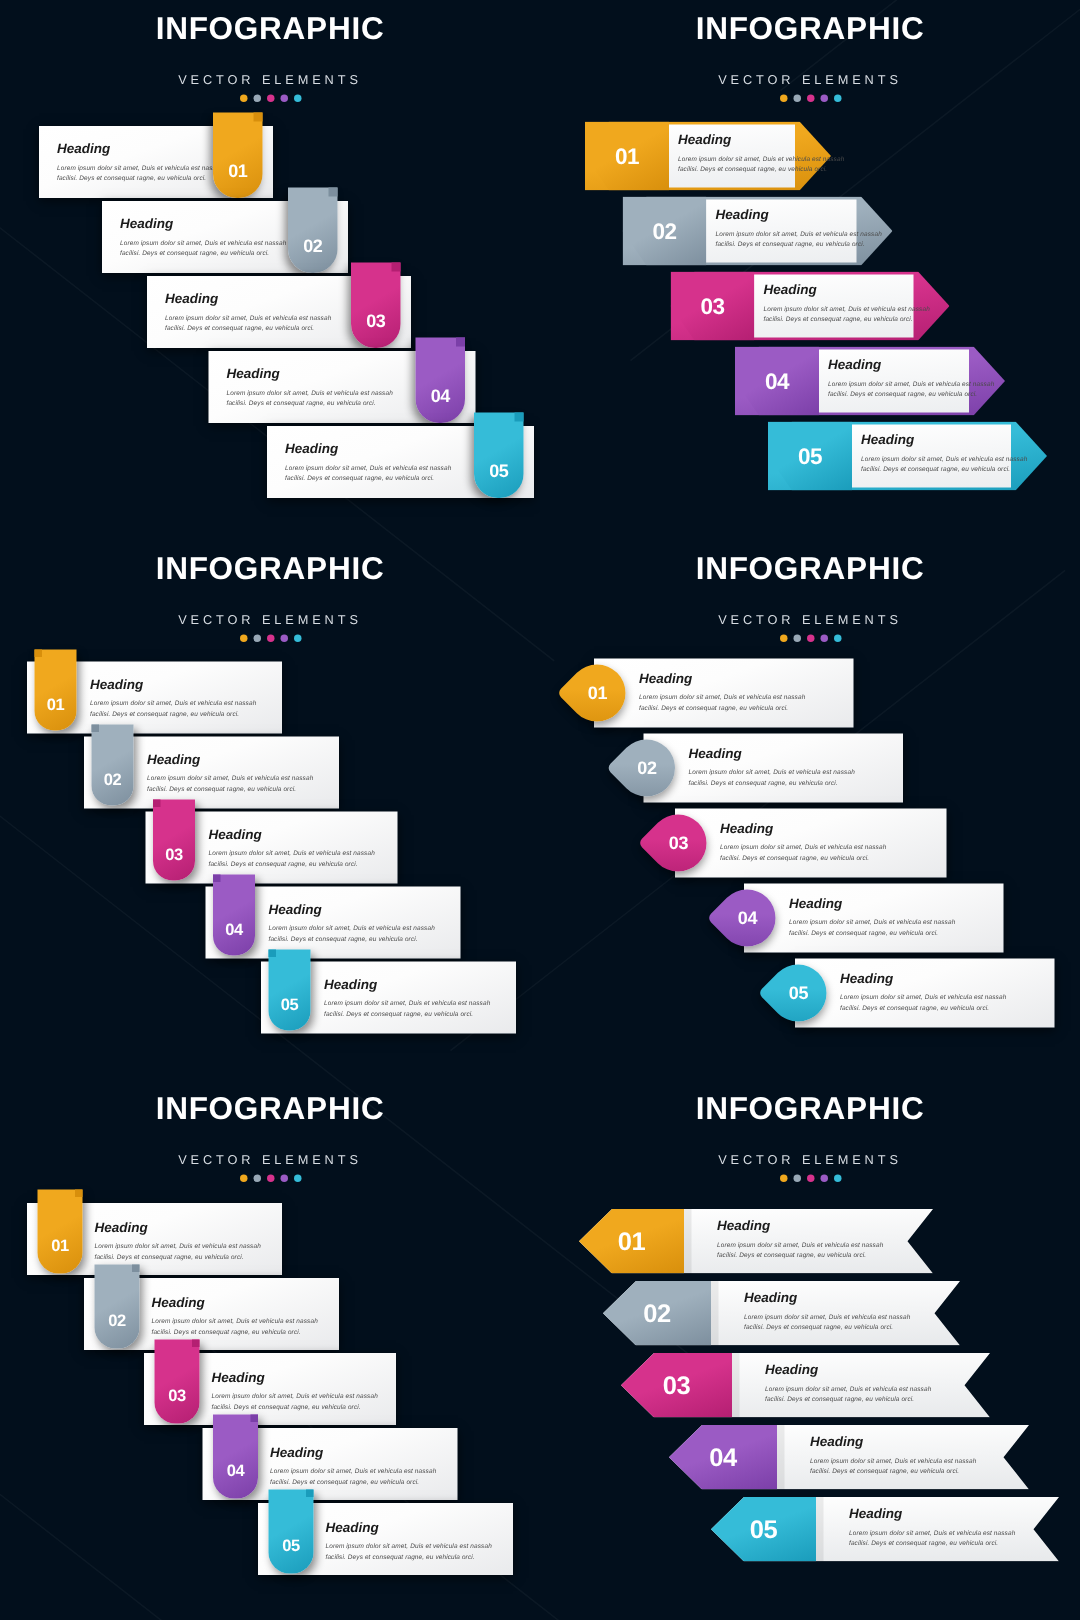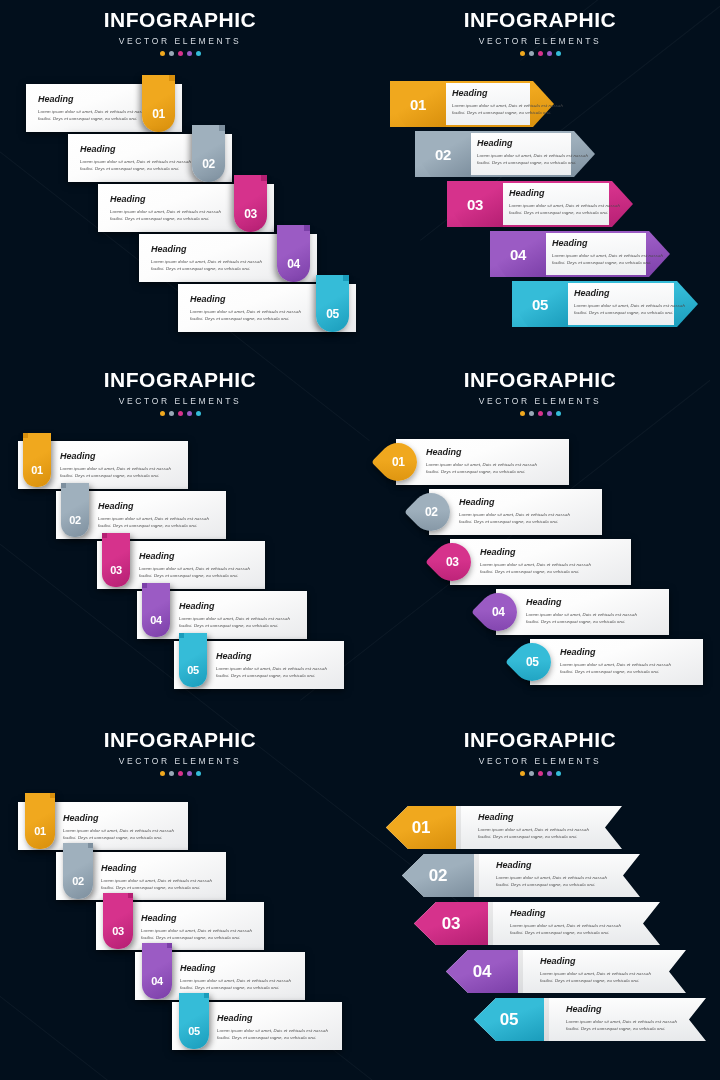--- a/index.html
+++ b/index.html
@@ -20,21 +20,21 @@
   }
   .panel{position:relative;overflow:hidden;}
 
   
   .hdr{position:absolute;top:8px;left:0;right:0;text-align:center;}
   .hdr .t{
     font-size:21px;font-weight:700;letter-spacing:.5px;color:#fff;
     font-family:"Liberation Sans", sans-serif;
   }
   .hdr .s{
-    font-size:8.5px;letter-spacing:2.6px;color:#d8dde3;margin-top:4px;font-weight:400;
+    font-size:8.5px;letter-spacing:2.6px;color:#d8dde3;margin-top:16px;font-weight:400;
   }
   .dots{display:flex;gap:4px;justify-content:center;margin-top:5px;}
   .dots i{width:5px;height:5px;border-radius:50%;display:block;}
 
   
   .hd{font-size:9px;font-weight:700;font-style:italic;color:#1b1b1b;line-height:1.1;
       font-family:"Liberation Sans", sans-serif;white-space:nowrap;}
   .bd{font-size:4.3px;font-style:italic;color:#4a4a4a;line-height:1.75;margin-top:3px;
       font-family:"Liberation Sans", sans-serif;letter-spacing:.08px;}
   .bd span{display:block;white-space:nowrap;}

